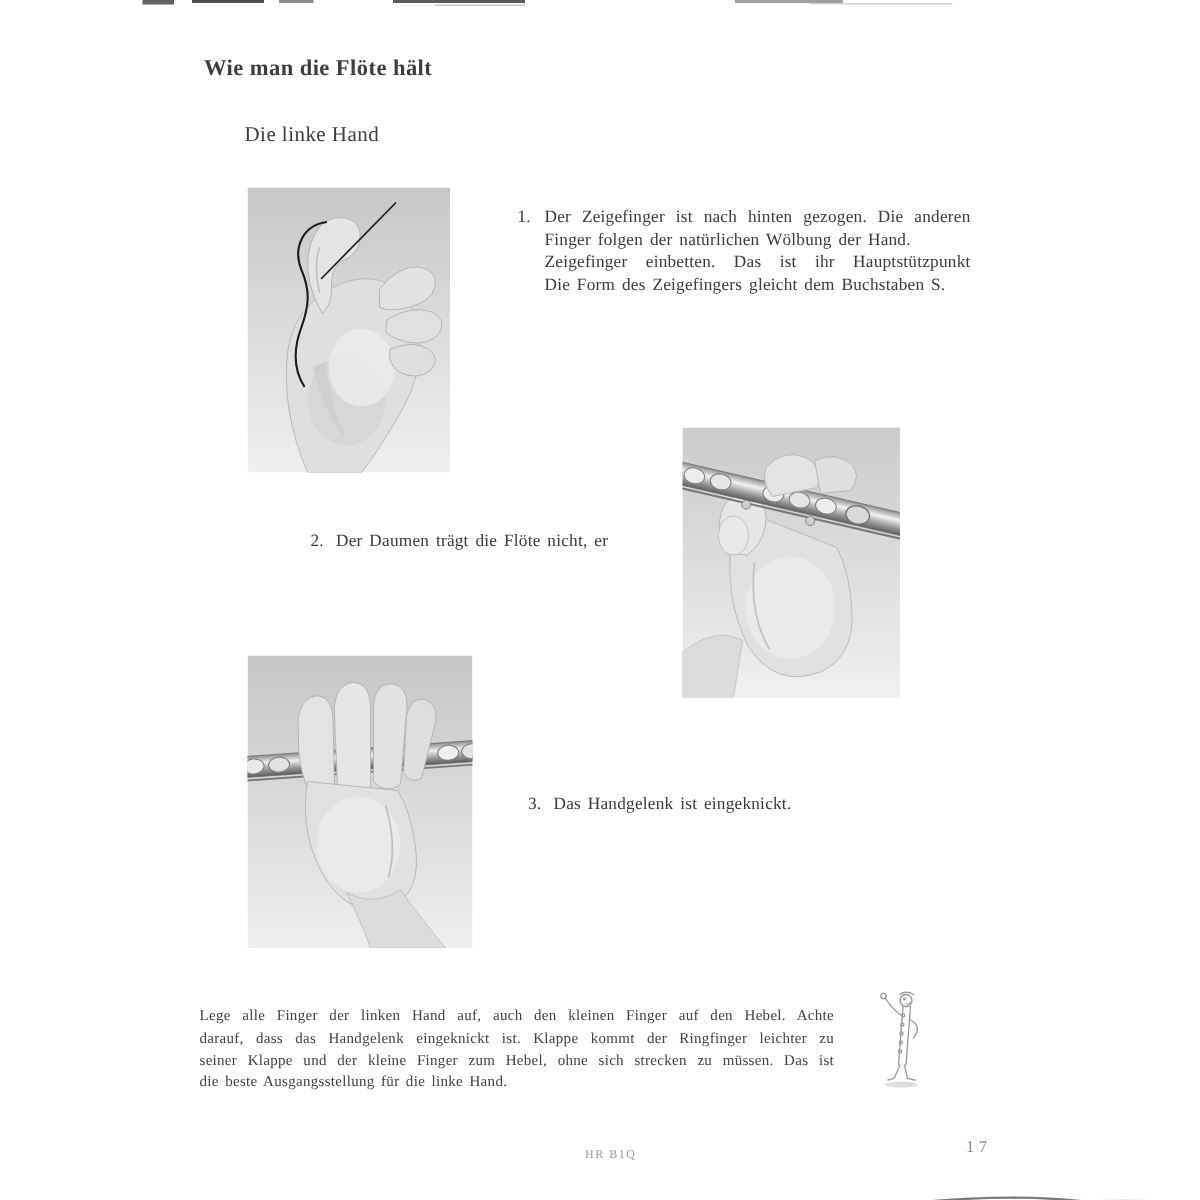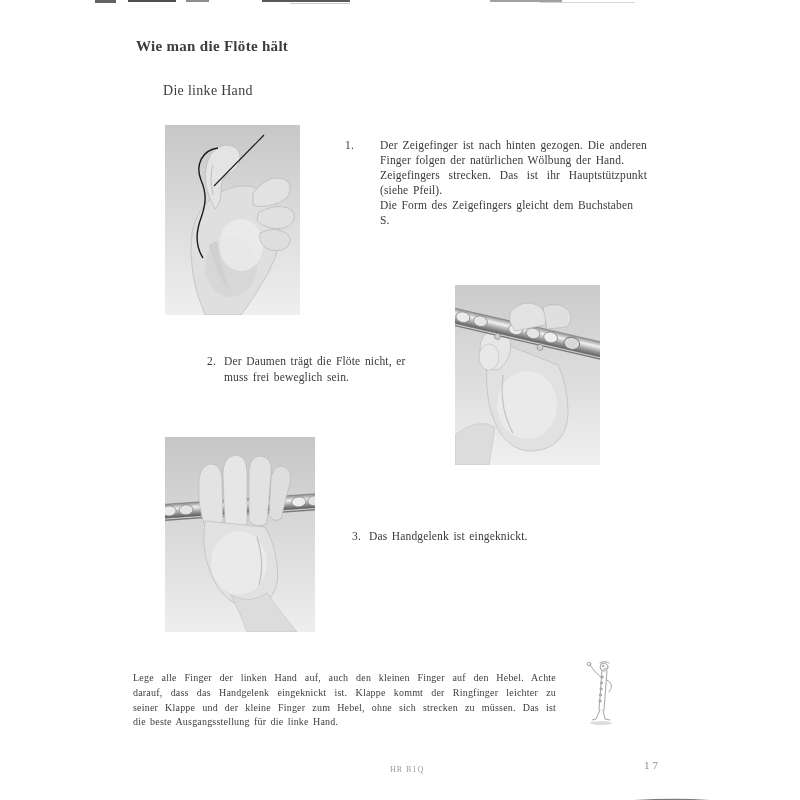--- a/index.html
+++ b/index.html
@@ -8,21 +8,21 @@
     font-family:Liberation Serif, serif;color:#3a3a3a;
   }
   
   .artifact{position:absolute;background:#2f2f2f;}
   
   .title{position:absolute;left:136px;top:38px;font-size:15px;font-weight:bold;color:#3d3d3d;letter-spacing:.3px;}
   .subtitle{position:absolute;left:163px;top:83px;font-size:14px;color:#3d3d3d;letter-spacing:.3px;}
   
   .block{position:absolute;font-size:11.5px;line-height:15px;color:#3a3a3a;word-spacing:1.5px;letter-spacing:.15px;}
   .block .num{position:absolute;left:0;top:0;}
-  .block .body{margin-left:35px;}
+  .block .body{margin-left:18px;}
   .line{display:block;}
   .jfull{text-align:justify;text-align-last:justify;-moz-text-align-last:justify;}
   
   .note{position:absolute;left:133px;top:671px;width:423px;font-size:10px;line-height:14.8px;color:#414141;word-spacing:1.6px;letter-spacing:.2px;}
   
   .photo{position:absolute;}
   .photo svg{display:block;}
   
   .footer-code{position:absolute;left:390px;top:765px;font-size:8px;color:#9a9a9a;letter-spacing:1px;}
   .footer-page{position:absolute;left:644px;top:759px;font-size:11px;color:#8a8a8a;letter-spacing:3px;}
@@ -72,31 +72,29 @@
 
       <line x1="99" y1="10" x2="49" y2="61" stroke="#1c1c1c" stroke-width="1.1"></line>
     </svg>
   </div>
 
   <div class="block" style="left:345px;top:138px;width:302px;">
     <span class="num">1.</span>
     <div class="body">
       <span class="line jfull">Der Zeigefinger ist nach hinten gezogen. Die anderen</span>
       <span class="line">Finger folgen der natürlichen Wölbung der Hand.</span>
-      <span class="line jfull">Zeigefingers strecken. Das ist ihr Hauptstützpunkt</span>
-      <span class="line">(siehe Pfeil).</span>
+      <span class="line jfull">Zeigefinger einbetten. Das ist ihr Hauptstützpunkt</span>
       <span class="line">Die Form des Zeigefingers gleicht dem Buchstaben S.</span>
     </div>
   </div>
 
   <div class="block" style="left:207px;top:353px;width:252px;line-height:16px;">
     <span class="num">2.</span>
     <div class="body" style="margin-left:17px;">
       <span class="line">Der Daumen trägt die Flöte nicht, er</span>
-      <span class="line">muss frei beweglich sein.</span>
     </div>
   </div>
 
   <div class="photo" style="left:455px;top:285px;">
     <svg width="145" height="180" viewBox="0 0 145 180">
       <defs>
         <linearGradient id="bg2" x1="0" y1="0" x2="0" y2="1">
           <stop offset="0" stop-color="#cbcbcb"></stop>
             <stop offset="0.55" stop-color="#dedede"></stop>
             <stop offset="1" stop-color="#f0f0f0"></stop>

